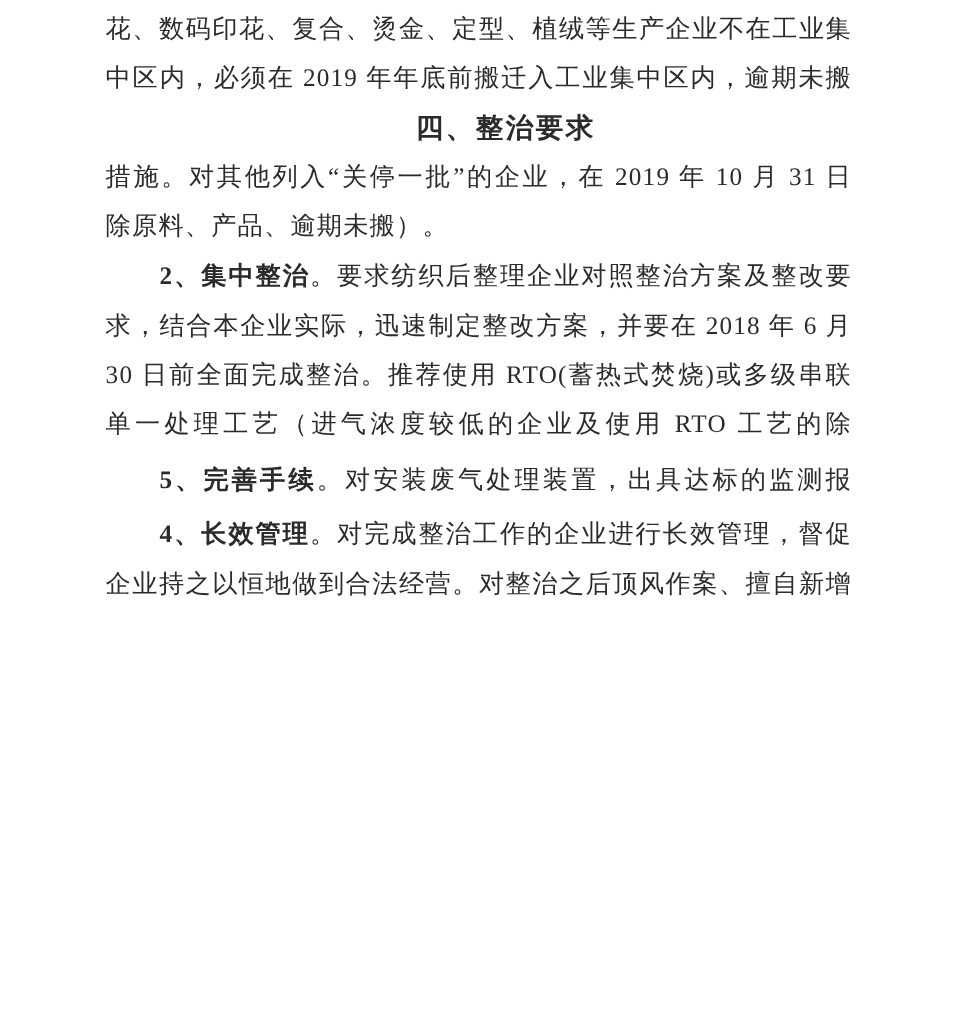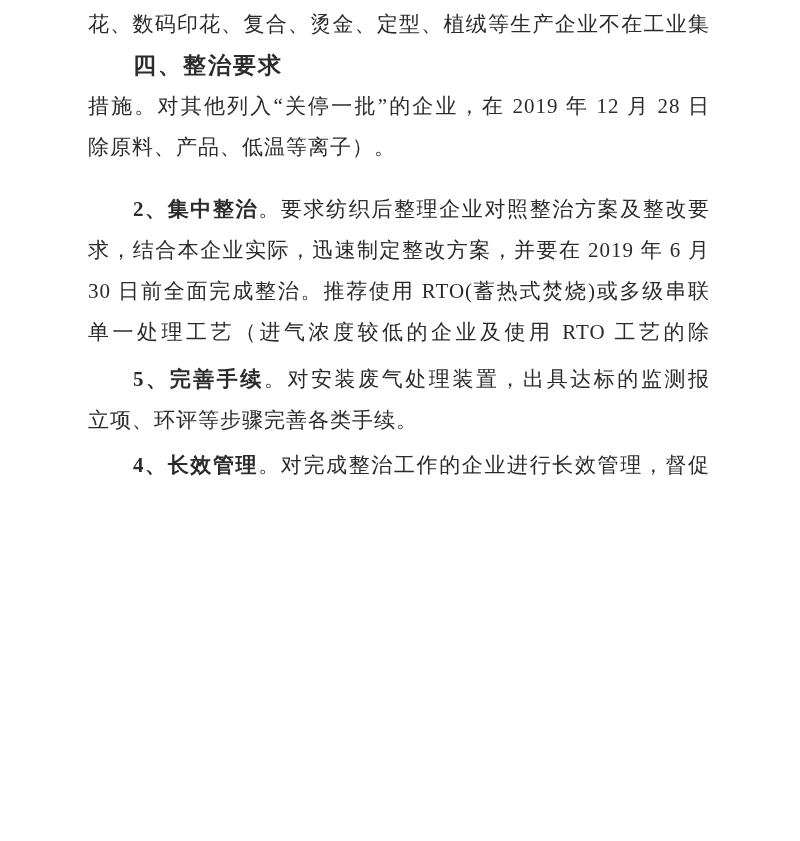--- a/index.html
+++ b/index.html
@@ -26,59 +26,61 @@
     line-height: 41px;
     font-size: 21px;
     letter-spacing: 1px;
     overflow: hidden;
   }
   .j {
     text-align: justify;
     text-align-last: justify;
   }
   .indent { padding-left: 45px; }
-  .m7 { margin-top: 21px; }
+  .m7 { margin-top: 1px; }
   .m6 { margin-top: 6px; }
   .m2 { margin-top: 4px; }
   .lbl { font-weight: bold; }
   .heading {
     font-size: 23px;
     letter-spacing: 2px;
+    text-align: center;
   }
   .heading .lbl { font-size: 23px; }
 </style>
 </head>
 <body>
 
 <div class="page">
 
   <div class="line j"><span>花、数码印花、复合、烫金、定型、植绒等生产企业不在工业集</span></div>
 
+  <div class="line j"><span>中区内，必须在 2019 年年底前搬迁入工业集中区内，逾期未搬</span></div>
 
 
   <div class="line heading indent"><b class="lbl">四、整治要求</b></div>
 
 
 
-  <div class="line j"><span>措施。对其他列入“关停一批”的企业，在 2019 年 12 月 28 日</span></div>
+  <div class="line j"><span>措施。对其他列入“关停一批”的企业，在 2019 年 10 月 31 日</span></div>
 
 
-  <div class="line"><span>除原料、产品、低温等离子）。</span></div>
+  <div class="line"><span>除原料、产品、逾期未搬）。</span></div>
 
   <div class="line j indent m7"><b class="lbl">2、集中整治</b><span>。要求纺织后整理企业对照整治方案及整改要</span></div>
 
-  <div class="line j"><span>求，结合本企业实际，迅速制定整改方案，并要在 2019 年 6 月</span></div>
+  <div class="line j"><span>求，结合本企业实际，迅速制定整改方案，并要在 2018 年 6 月</span></div>
 
   <div class="line j"><span>30 日前全面完成整治。推荐使用 RTO(蓄热式焚烧)或多级串联工</span></div>
 
 
   <div class="line j"><span>单一处理工艺（进气浓度较低的企业及使用 RTO 工艺的除外）；</span></div>
 
 
   <div class="line j indent m6"><b class="lbl">5、完善手续</b><span>。对安装废气处理装置，出具达标的监测报告，</span></div>
 
 
-  <div class="line"><span>立项、环评等步骤完善各类手续。</span></div>
 
   <div class="line j indent m2"><b class="lbl">4、长效管理</b><span>。对完成整治工作的企业进行长效管理，督促</span></div>
 
+  <div class="line j"><span>企业持之以恒地做到合法经营。对整治之后顶风作案、擅自新增</span></div>
 
 </div>
 
 </body></html>

